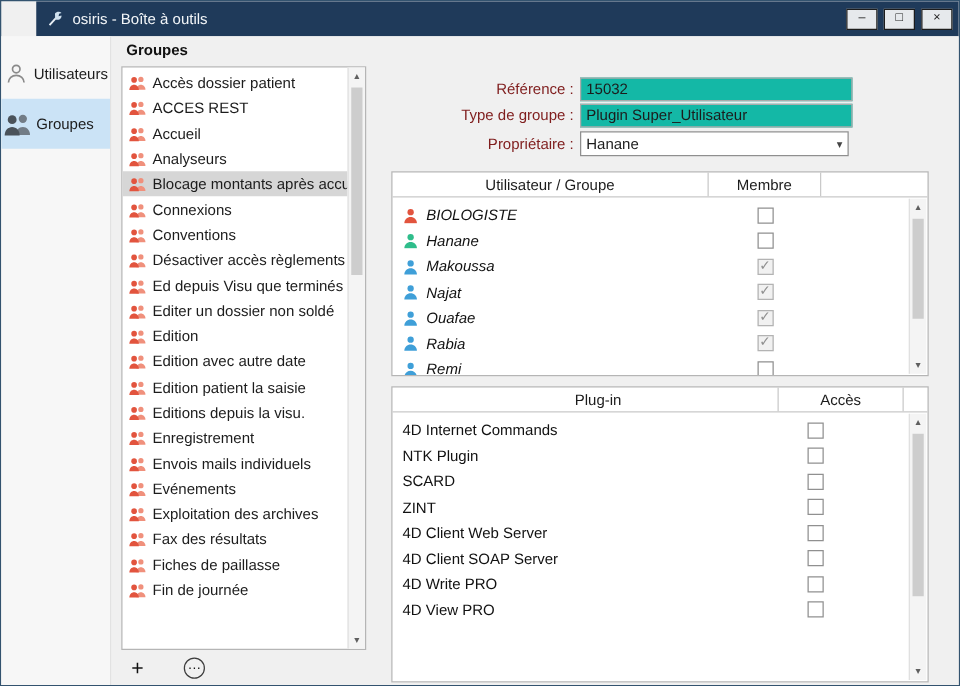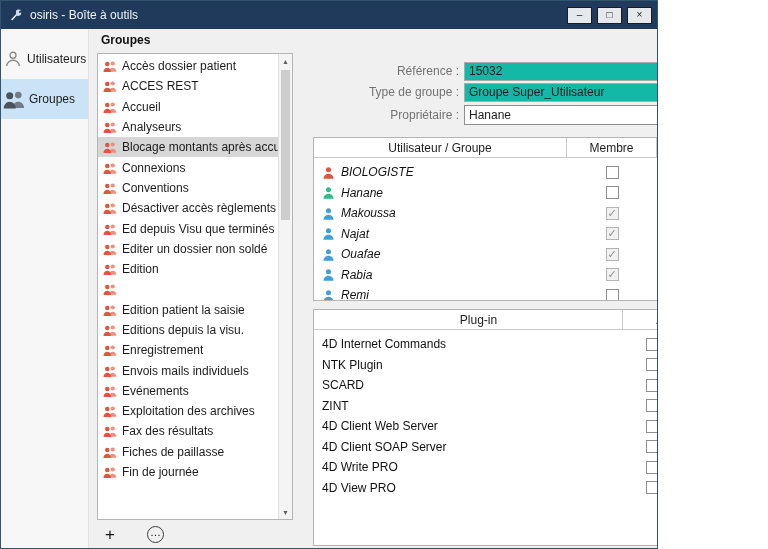--- a/index.html
+++ b/index.html
@@ -1,18 +1,18 @@
 <!DOCTYPE html>
 <html><head>
 <meta charset="utf-8">
 <style>
   * { margin:0; padding:0; box-sizing:border-box; }
   html,body { background:#ffffff; font-family:"Liberation Sans","DejaVu Sans",sans-serif; }
-  .window { position:relative; width:658px; height:549px; background:#f0f0f0;
-            border:1px solid #33536f; overflow:hidden; }
+  .window { position:relative; width:768px; height:549px; background:#f0f0f0;
+            border:1px solid #33536f; overflow:hidden;padding-left:28px; }
 
   
   .titlebar { height:28px; background:#1f3a5a; display:flex; align-items:center;
               padding:0 5px 0 7px; color:#fff; }
   .app-icon { width:16px; height:16px; display:flex; align-items:center; justify-content:center; }
   .title { font-size:12px; margin-left:6px; color:#f2f5f8; }
   .win-controls { margin-left:auto; display:flex; gap:5px; }
   .win-btn { width:25px; height:17px; background:#e6e9ec; border:1px solid #1c1c1c;
              display:flex; align-items:center; justify-content:center;
              font-size:10px; line-height:10px; color:#1c1c1c; cursor:default; }
@@ -50,21 +50,21 @@
   .list-footer { position:absolute; left:0; right:0; bottom:0; height:28px; display:flex;
                  align-items:center; gap:32px; padding-left:8px; }
   .add-btn { font-size:17px; color:#111; line-height:17px; cursor:default; }
   .more-btn { width:17px; height:17px; border:1.4px solid #3d3d3d; border-radius:50%;
               display:flex; align-items:center; justify-content:center; font-size:11px;
               line-height:11px; color:#111; padding-bottom:4px; cursor:default; }
 
   
   .details { position:absolute; left:310px; top:0; bottom:0; width:432px; }
   .field-row { position:absolute; left:0; display:flex; align-items:center; height:20px; }
-  .flabel { width:148px; text-align:right; font-size:12px; color:#737373; margin-right:5px; }
+  .flabel { width:148px; text-align:right; font-size:12px; color:#7f1d1d; margin-right:5px; }
   .field-input { width:218px; height:19px; background:#14b8a6; border:1px solid #ababab;
                  font-size:12px; color:#1c1c1c; padding:0 4px; display:flex; align-items:center; }
   .combo { width:215px; height:20px; background:#fff; border:1px solid #8f8f8f;
            font-size:12px; color:#1c1c1c; padding:0 4px; display:flex; align-items:center;
            justify-content:space-between; cursor:default; }
   .combo-arrow { font-size:9px; color:#444; }
 
   
   .dtable { position:absolute; left:2px; width:430px; background:#fff; border:1px solid #b5b5b5; }
   .members-table { top:108px; height:164px; }
@@ -311,20 +311,21 @@
                 <g fill="#f0907c">
                   <circle cx="12.5" cy="4.8" r="2.7"></circle>
                   <path d="M7.8 15.4c0-3 2.1-5.2 4.7-5.2s4.7 2.2 4.7 5.2z"></path>
                 </g>
                 <g fill="#e2543e">
                   <circle cx="5.5" cy="5.3" r="2.9"></circle>
                   <path d="M.6 15.7c0-3.2 2.2-5.5 4.9-5.5s4.9 2.3 4.9 5.5z"></path>
                 </g>
               </svg>
             </span>
+            <span class="glabel">Edition avec autre date</span>
           </div>
           <div class="group-item">
             <span class="gicon">
               <svg width="14" height="14" viewBox="0 0 18 16">
                 <g fill="#f0907c">
                   <circle cx="12.5" cy="4.8" r="2.7"></circle>
                   <path d="M7.8 15.4c0-3 2.1-5.2 4.7-5.2s4.7 2.2 4.7 5.2z"></path>
                 </g>
                 <g fill="#e2543e">
                   <circle cx="5.5" cy="5.3" r="2.9"></circle>
@@ -468,21 +469,21 @@
 
     <div class="details">
 
       <div class="field-row" style="top:32px;">
         <span class="flabel">Référence :</span>
         <div class="field-input">15032</div>
       </div>
 
       <div class="field-row" style="top:53px;">
         <span class="flabel">Type de groupe :</span>
-        <div class="field-input">Groupe Super_Utilisateur</div>
+        <div class="field-input">Plugin Super_Utilisateur</div>
       </div>
 
       <div class="field-row" style="top:76px;">
         <span class="flabel">Propriétaire :</span>
         <div class="combo">
           <span>Hanane</span>
           <span class="combo-arrow">▾</span>
         </div>
       </div>
 

